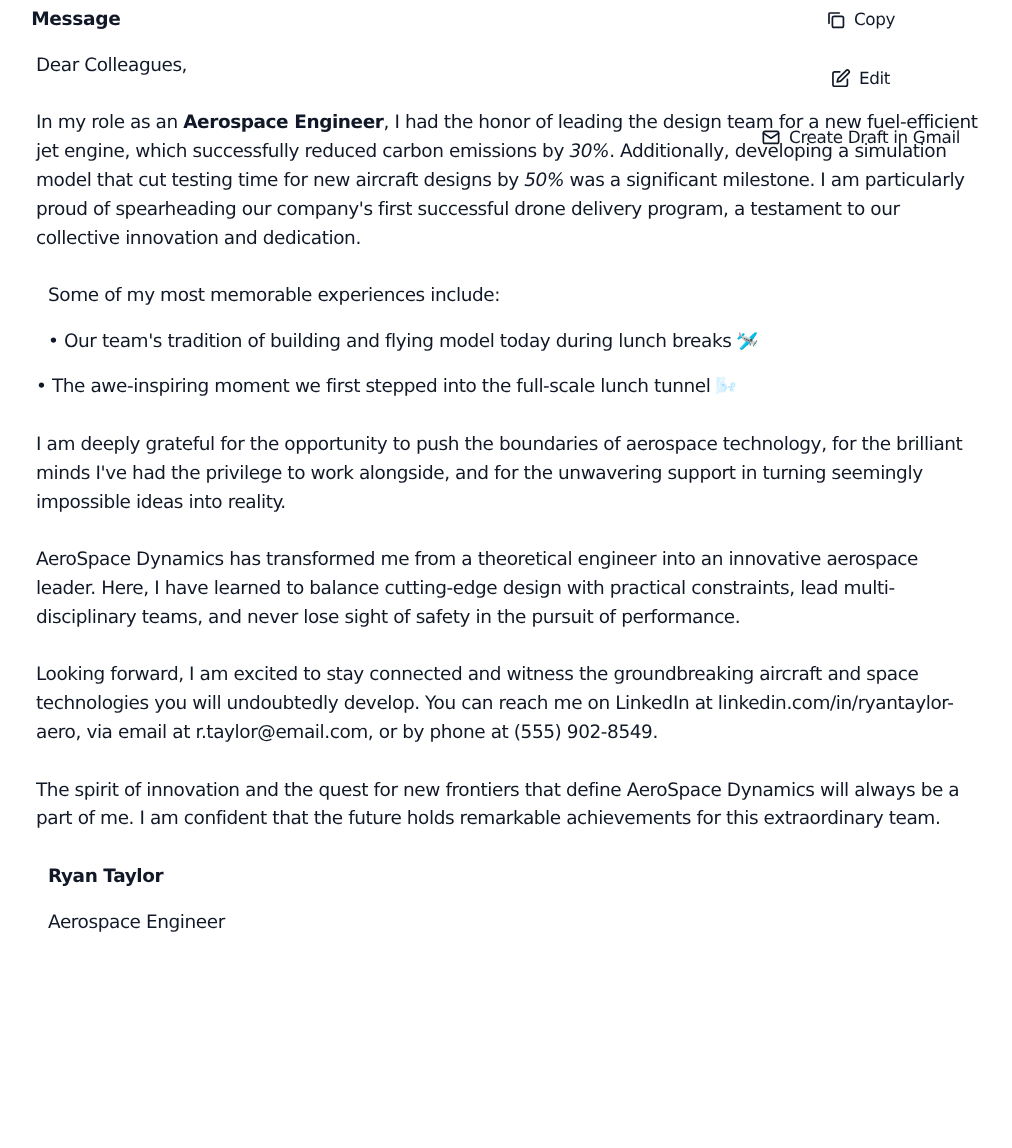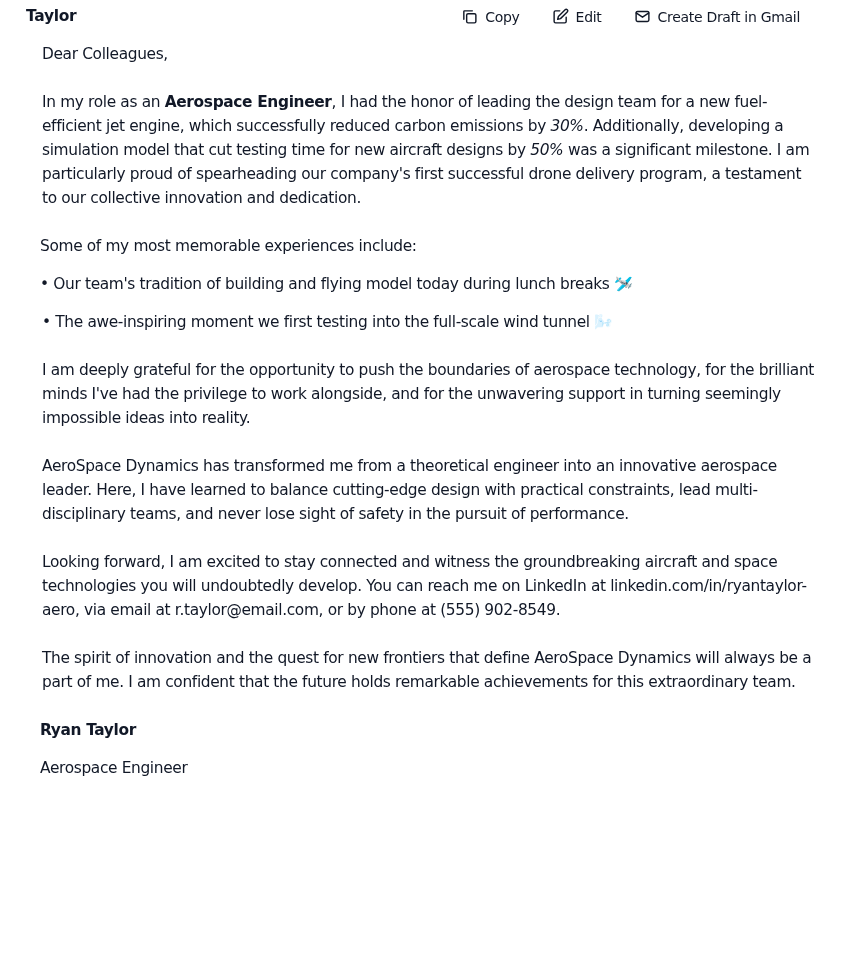--- a/index.html
+++ b/index.html
@@ -11,42 +11,42 @@
   .header {
     position: relative; height: 34px;
   }
   .title {
     position: absolute; left: 26px; top: 7px;
     font-weight: bold; font-size: 15.5px; letter-spacing: -0.3px;
   }
   .actions {
     position: absolute; right: 43px; top: 8px;
     display: flex; gap: 32px; align-items: center;
-    font-size: 14px; letter-spacing: -0.3px;
+    font-size: 14px; letter-spacing: -0.3px; flex-direction: column;
   }
   .action {
     display: flex; align-items: center; gap: 7px; cursor: pointer; color: #111827;
   }
   .action svg { width: 17px; height: 17px; display: block; }
   .body {
     position: absolute; left: 26px; top: 42px; width: 790px;
     font-size: 15.4px; line-height: 24px; letter-spacing: -0.35px;
   }
-  .body p { margin: 0 0 24px 16px; }
+  .body p { margin: 0 0 24px 4px; }
   .body p.tight { margin: 14px; }
   b { font-weight: bold; }
   i { }
   .emoji { font-size: 15px; }
   .emoji.faded { opacity: 0.45; }
 </style>
 </head>
 <body>
 
 <div class="header">
-  <div class="title">Taylor</div>
+  <div class="title">Message</div>
   <div class="actions">
     <div class="action">
       <span>
         <svg viewBox="0 0 24 24" fill="none" stroke="#111827" stroke-width="2" stroke-linecap="round" stroke-linejoin="round">
           <rect x="8" y="8" width="13" height="13" rx="2"></rect>
           <path d="M4 16V5a1 1 0 0 1 1-1h11"></path>
         </svg>
       </span>
       <span>Copy</span>
     </div>
@@ -69,20 +69,20 @@
       <span>Create Draft in Gmail</span>
     </div>
   </div>
 </div>
 
 <div class="body">
   <p>Dear Colleagues,</p>
   <p><span>In my role as an </span><b>Aerospace Engineer</b><span>, I had the honor of leading the design team for a new fuel-efficient jet engine, which successfully reduced carbon emissions by </span><i>30%</i><span>. Additionally, developing a simulation model that cut testing time for new aircraft designs by </span><i>50%</i><span> was a significant milestone. I am particularly proud of spearheading our company's first successful drone delivery program, a testament to our collective innovation and dedication.</span></p>
   <p class="tight">Some of my most memorable experiences include:</p>
   <p class="tight"><span>• Our team's tradition of building and flying model today during lunch breaks </span><span class="emoji">🛩️</span></p>
-  <p><span>• The awe-inspiring moment we first testing into the full-scale wind tunnel </span><span class="emoji faded">🌬️</span></p>
+  <p><span>• The awe-inspiring moment we first stepped into the full-scale lunch tunnel </span><span class="emoji faded">🌬️</span></p>
   <p>I am deeply grateful for the opportunity to push the boundaries of aerospace technology, for the brilliant minds I've had the privilege to work alongside, and for the unwavering support in turning seemingly impossible ideas into reality.</p>
   <p>AeroSpace Dynamics has transformed me from a theoretical engineer into an innovative aerospace leader. Here, I have learned to balance cutting-edge design with practical constraints, lead multi-disciplinary teams, and never lose sight of safety in the pursuit of performance.</p>
   <p>Looking forward, I am excited to stay connected and witness the groundbreaking aircraft and space technologies you will undoubtedly develop. You can reach me on LinkedIn at linkedin.com/in/ryantaylor-aero, via email at r.taylor@email.com, or by phone at (555) 902-8549.</p>
   <p>The spirit of innovation and the quest for new frontiers that define AeroSpace Dynamics will always be a part of me. I am confident that the future holds remarkable achievements for this extraordinary team.</p>
   <p class="tight"><b>Ryan Taylor</b></p>
   <p class="tight">Aerospace Engineer</p>
 </div>
 
 </body></html>

